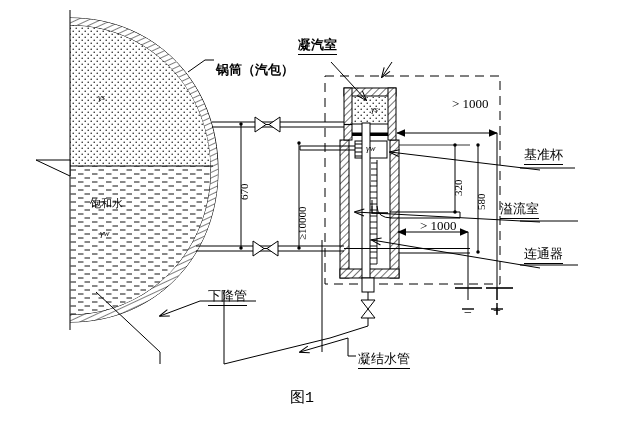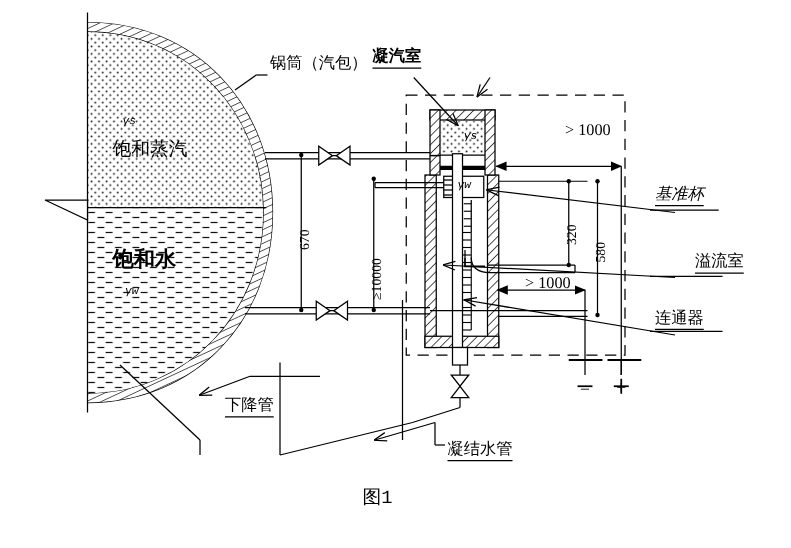--- a/index.html
+++ b/index.html
@@ -4,21 +4,21 @@
 <style>
   html,body{margin:0;padding:0;background:#ffffff;}
   body{font-family:"DejaVu Sans","Liberation Sans",sans-serif;}
   #wrap{position:relative;width:633px;height:438px;background:#fff;overflow:hidden;}
   #svgroot{position:absolute;left:0;top:0;}
   .lbl{position:absolute;white-space:nowrap;color:#000;font-family:"DejaVu Sans","Liberation Sans",sans-serif;}
   .cn{font-size:13px;letter-spacing:0px;}
   .cn-u{border-bottom:1.4px solid #000;padding-bottom:0px;}
   .dim{font-size:11px;font-family:"Liberation Serif","DejaVu Serif",serif;}
   .dimv{transform-origin:left top;}
-  .gk{font-size:9px;font-style:italic;font-family:Liberation Mono, monospace;}
+  .gk{font-size:9px;font-style:italic;font-family:Liberation Serif, serif;}
   .fig{font-size:15px;font-family:"DejaVu Sans","Liberation Sans",sans-serif;}
   .sgn{font-size:14px;font-family:"Liberation Serif","DejaVu Serif",serif;}
 </style>
 </head>
 <body>
 
 <div id="wrap">
 
 <svg id="svgroot" width="633" height="438" viewBox="0 0 633 438">
   <defs>
@@ -219,38 +219,37 @@
 
     <path d="M355,212 L540,222" stroke="#000" stroke-width="1" fill="none" marker-start="url(#arrThin)"></path>
     <line x1="520" y1="221" x2="578" y2="221"></line>
 
     <path d="M372,240 L540,268" stroke="#000" stroke-width="1" fill="none" marker-start="url(#arrThin)"></path>
     <line x1="520" y1="265" x2="578" y2="265"></line>
 
   </g>
 </svg>
 
-<div class="lbl cn" style="left:216px;top:41px;">锅筒（汽包）</div>
+<div class="lbl cn" style="left:216px;top:61px;font-weight:bold;">锅筒（汽包）</div>
 
 <div class="lbl cn cn-u" style="left:298px;top:36px;font-weight:bold;">凝汽室</div>
 
 
-<div class="lbl cn cn-u" style="left:524px;top:146px;font-style:italic;">基准杯</div>
-
-<div class="lbl cn cn-u" style="left:556px;top:200px;">溢流室</div>
+<div class="lbl cn cn-u" style="left:524px;top:146px;">基准杯</div>
+
+<div class="lbl cn cn-u" style="left:500px;top:200px;">溢流室</div>
 
 <div class="lbl cn cn-u" style="left:524px;top:245px;font-family:Liberation Mono, monospace;">连通器</div>
 
-<div class="lbl cn cn-u" style="left:180px;top:287px;margin-top:28px;">下降管</div>
+<div class="lbl cn cn-u" style="left:208px;top:287px;">下降管</div>
 
 <div class="lbl cn cn-u" style="left:358px;top:350px;font-family:Liberation Serif, serif;">凝结水管</div>
 
 <div class="lbl gk" style="left:98px;top:92px;">γs</div>
-<div class="lbl cn" style="left:90px;top:110px;font-size:15px;">饱和蒸汽</div>
-<div class="lbl cn" style="left:90px;top:196px;font-size:17px;font-weight:bold;">饱和水</div>
+<div class="lbl cn" style="left:90px;top:196px;font-size:11px;">饱和水</div>
 <div class="lbl gk" style="left:100px;top:228px;">γw</div>
 
 <div class="lbl gk" style="left:371px;top:104px;font-size:9px;">γs</div>
 <div class="lbl gk" style="left:366px;top:143px;font-size:9px;">γw</div>
 
 <div class="lbl dim dimv" style="left:238px;top:200px;transform:rotate(-90deg);">670</div>
 
 <div class="lbl dim dimv" style="left:296px;top:240px;transform:rotate(-90deg);">≥10000</div>
 
 <div class="lbl dim" style="left:452px;top:96px;font-size:13px;">&gt; 1000</div>

